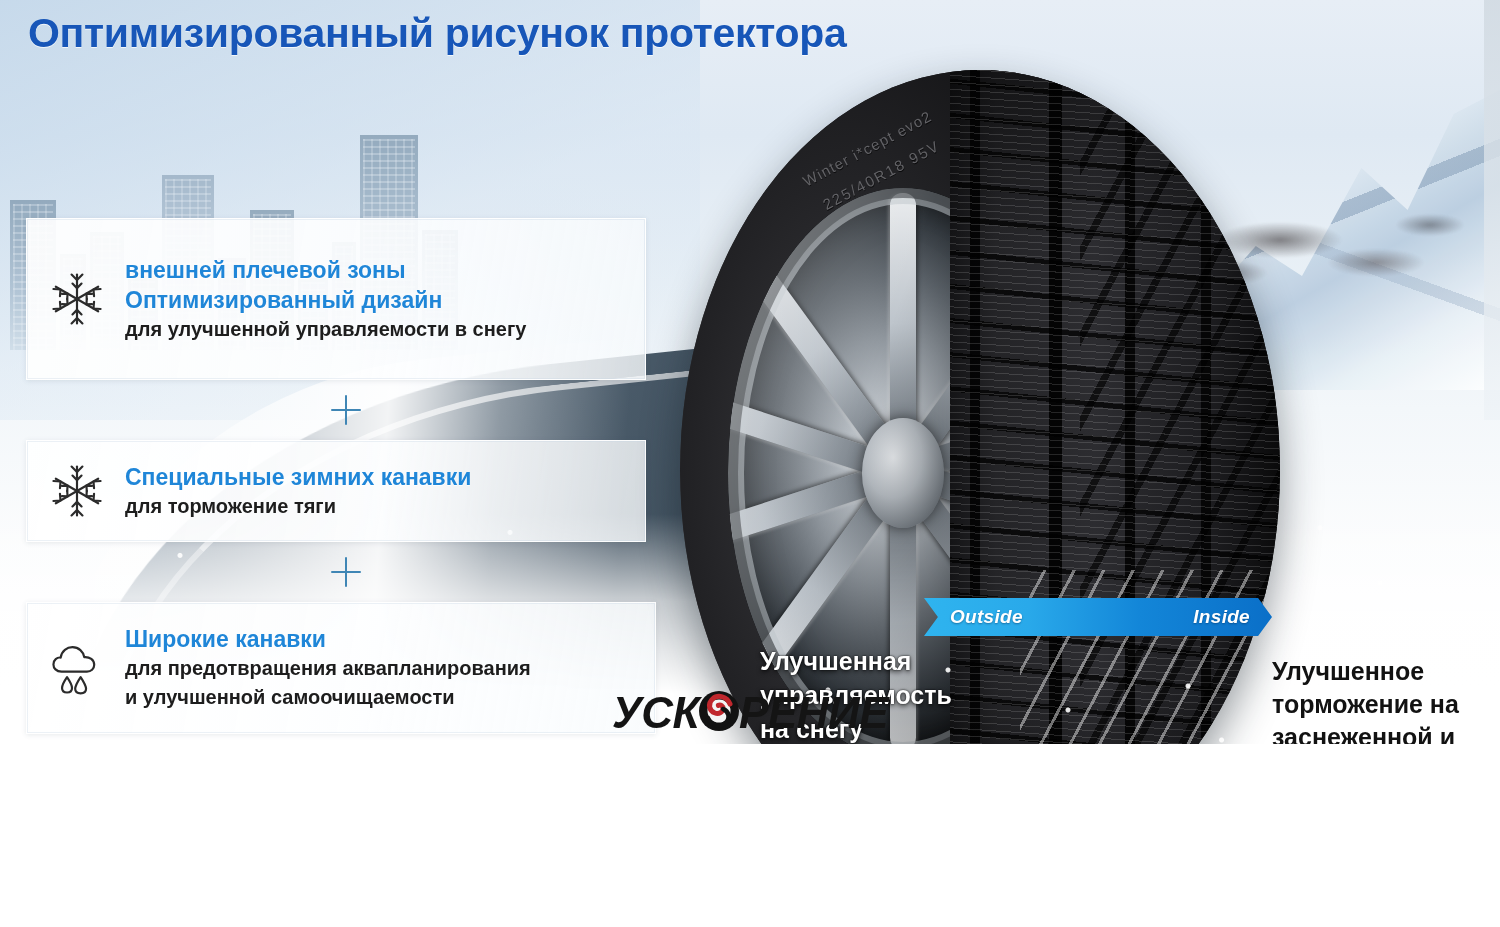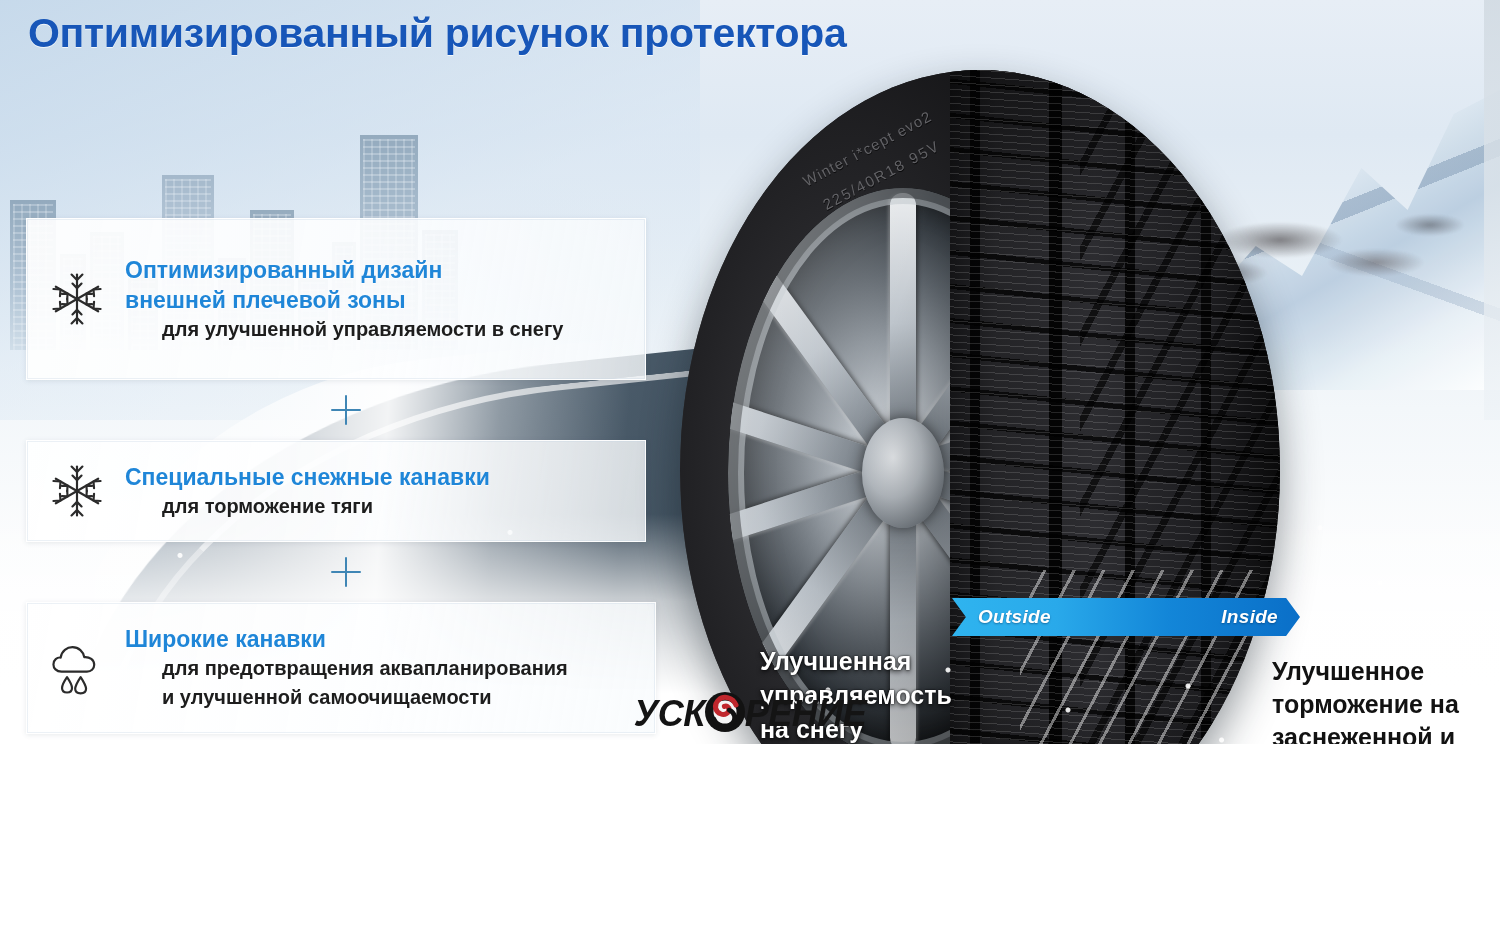--- a/index.html
+++ b/index.html
@@ -133,21 +133,21 @@
   }
   .fbox .icon { flex: 0 0 64px; height: 64px; display:flex; align-items:center; justify-content:center; }
   .fbox .txt { flex: 1 1 auto; }
   .fhead {
     color: #1f86d8;
     font-size: 23px; font-weight: 700; line-height: 30px;
     text-shadow: 0 1px 0 rgba(255,255,255,.8);
   }
   .fsub {
     color: #1d1d1d;
-    font-size: 20px; font-weight: 700; line-height: 29px; margin-left: 37px;
+    font-size: 20px; font-weight: 700; line-height: 29px;
   }
   .fbox--1 { width: 620px; height: 162px; }
   .fbox--2 { width: 620px; height: 102px; }
   .fbox--3 { width: 630px; height: 132px; }
 
   .plus {
     height: 60px; display: flex; align-items: center; justify-content: center;
   }
   .plus svg { display:block; }
 
@@ -292,21 +292,21 @@
       radial-gradient(circle at 48% 75%, #fff 0 3px, rgba(255,255,255,0) 4px),
       radial-gradient(circle at 60% 40%, #fff 0 2px, rgba(255,255,255,0) 3px),
       radial-gradient(circle at 74% 66%, #fff 0 3px, rgba(255,255,255,0) 4px),
       radial-gradient(circle at 85% 28%, #fff 0 2px, rgba(255,255,255,0) 3px),
       radial-gradient(circle at 92% 55%, #fff 0 2px, rgba(255,255,255,0) 3px);
     opacity:.9; pointer-events:none;
   }
 
   
   .oi-banner {
-    position: absolute; left: 952px; top: 598px; width: 348px; height: 38px;
+    position: absolute; left: 924px; top: 598px; width: 348px; height: 38px;
     background: linear-gradient(90deg, #2fb4ef 0%, #29a9ea 30%, #1386d8 62%, #0a6fc8 100%);
     clip-path: polygon(0 0, 96% 0, 100% 50%, 96% 100%, 0 100%, 4% 50%);
     display: flex; align-items: center; justify-content: space-between;
     padding: 0 22px 0 26px;
   }
   .oi-banner span {
     color: #ffffff; font-size: 19px; font-style: italic; font-weight: 700;
     letter-spacing: .3px; text-shadow: 0 1px 2px rgba(0,40,80,.45);
   }
 
@@ -322,21 +322,21 @@
     color: #121212; font-size: 25px; font-weight: 700; line-height: 33px;
     text-align: left;
     text-shadow: 0 1px 0 rgba(255,255,255,.85);
   }
 
   
   .logo {
     position: absolute; left: 0; bottom: 6px; width: 1500px;
     display: flex; align-items: center; justify-content: center; gap: 0;
   }
-  .logo .w { color: #141414; font-size: 36px; font-weight: 700; font-style: italic; letter-spacing: -.5px; }
+  .logo .w { color: #141414; font-size: 44px; font-weight: 700; font-style: italic; letter-spacing: -.5px; }
   .logo .mark { display:inline-block; margin: 0 -2px; }
 </style>
 </head>
 <body>
 
 <div id="stage">
 
   <div class="bg-sky"></div>
   <div class="bg-sky-tint"></div>
 
@@ -381,22 +381,22 @@
           <line x1="8.6" y1="45.5" x2="55.4" y2="18.5"></line>
           <path d="M32 11 L26 5 M32 11 L38 5 M32 20 L27 15 M32 20 L37 15"></path>
           <path d="M32 53 L26 59 M32 53 L38 59 M32 44 L27 49 M32 44 L37 49"></path>
           <path d="M13.8 21.5 L6 21 M13.8 21.5 L13.2 29 M21.6 26 L15.6 26.4 M21.6 26 L21.2 32"></path>
           <path d="M50.2 42.5 L58 43 M50.2 42.5 L50.8 35 M42.4 38 L48.4 37.6 M42.4 38 L42.8 32"></path>
           <path d="M13.8 42.5 L6 43 M13.8 42.5 L13.2 35 M21.6 38 L15.6 37.6 M21.6 38 L21.2 32"></path>
           <path d="M50.2 21.5 L58 21 M50.2 21.5 L50.8 29 M42.4 26 L48.4 26.4 M42.4 26 L42.8 32"></path>
         </svg>
       </div>
       <div class="txt">
+        <div class="fhead">внешней плечевой зоны</div>
         <div class="fhead">Оптимизированный дизайн</div>
-        <div class="fhead">внешней плечевой зоны</div>
         <div class="fsub">для улучшенной управляемости в снегу</div>
       </div>
     </div>
 
     <div class="plus">
       <svg width="38" height="38" viewBox="0 0 38 38" stroke="#3f86b5" stroke-width="2" stroke-linecap="round">
         <line x1="19" y1="5" x2="19" y2="33"></line>
         <line x1="5" y1="19" x2="33" y2="19"></line>
       </svg>
     </div>
@@ -409,21 +409,21 @@
           <line x1="8.6" y1="45.5" x2="55.4" y2="18.5"></line>
           <path d="M32 11 L26 5 M32 11 L38 5 M32 20 L27 15 M32 20 L37 15"></path>
           <path d="M32 53 L26 59 M32 53 L38 59 M32 44 L27 49 M32 44 L37 49"></path>
           <path d="M13.8 21.5 L6 21 M13.8 21.5 L13.2 29 M21.6 26 L15.6 26.4 M21.6 26 L21.2 32"></path>
           <path d="M50.2 42.5 L58 43 M50.2 42.5 L50.8 35 M42.4 38 L48.4 37.6 M42.4 38 L42.8 32"></path>
           <path d="M13.8 42.5 L6 43 M13.8 42.5 L13.2 35 M21.6 38 L15.6 37.6 M21.6 38 L21.2 32"></path>
           <path d="M50.2 21.5 L58 21 M50.2 21.5 L50.8 29 M42.4 26 L48.4 26.4 M42.4 26 L42.8 32"></path>
         </svg>
       </div>
       <div class="txt">
-        <div class="fhead">Специальные снежные канавки</div>
+        <div class="fhead">Специальные зимних канавки</div>
         <div class="fsub">для торможение тяги</div>
       </div>
     </div>
 
     <div class="plus">
       <svg width="38" height="38" viewBox="0 0 38 38" stroke="#3f86b5" stroke-width="2" stroke-linecap="round">
         <line x1="19" y1="5" x2="19" y2="33"></line>
         <line x1="5" y1="19" x2="33" y2="19"></line>
       </svg>
     </div>

